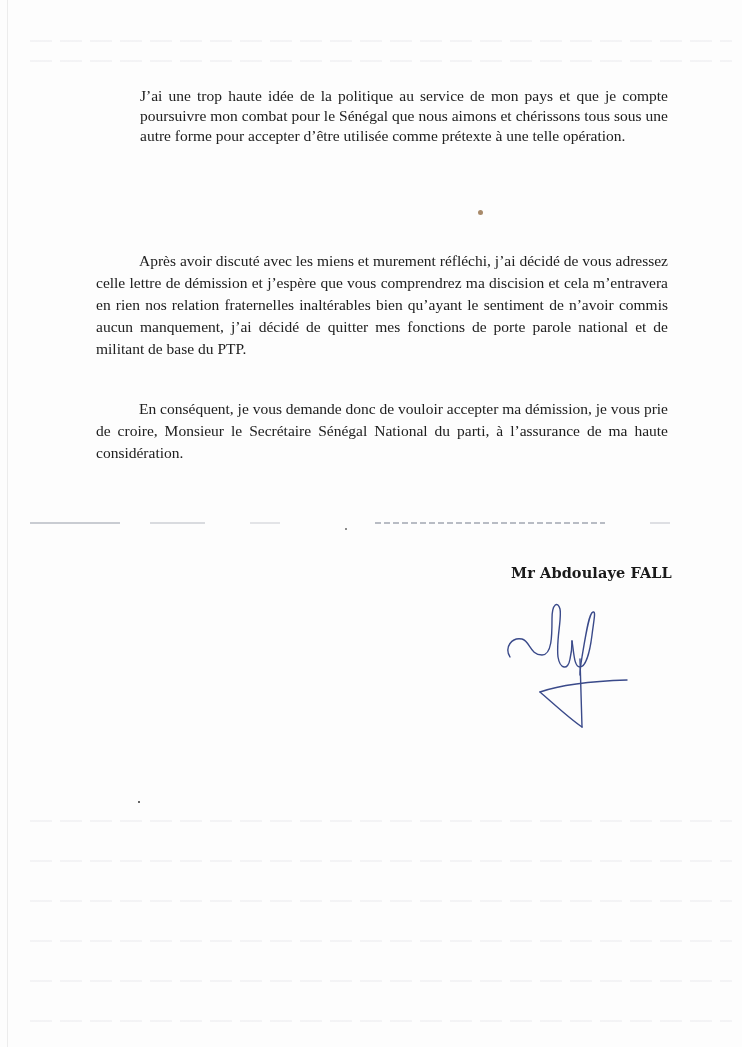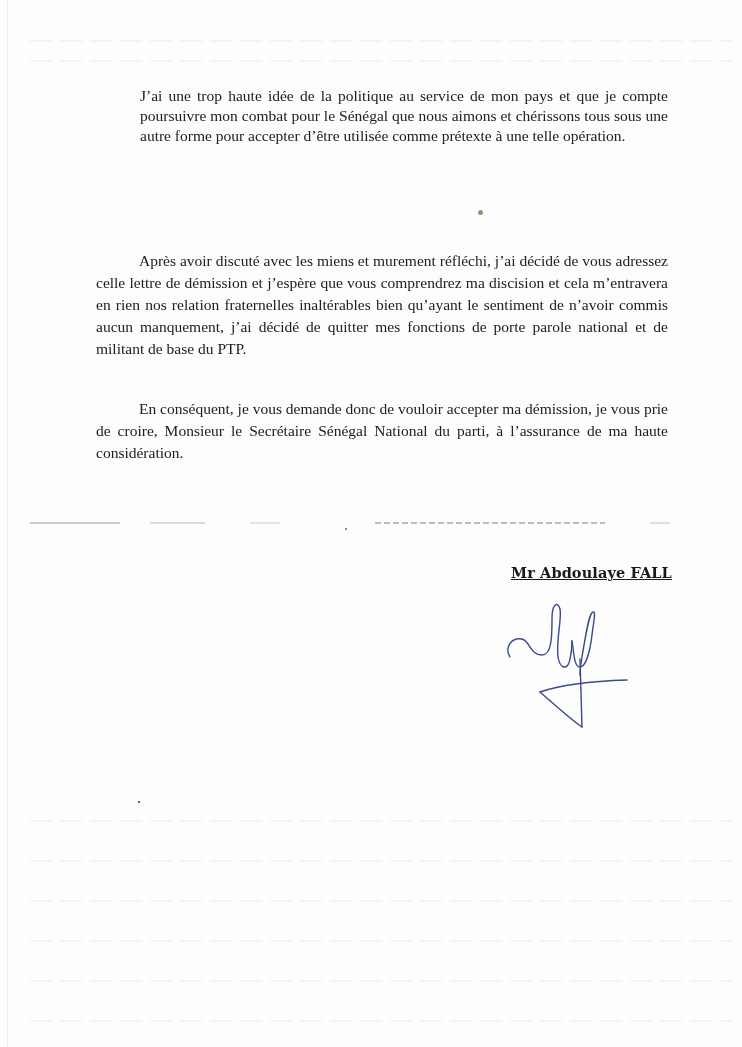--- a/index.html
+++ b/index.html
@@ -52,21 +52,20 @@
       height: 2px;
       background: #c9ccd2;
     }
     .signer-name {
       position: absolute;
       left: 511px;
       top: 564px;
       font-family: "DejaVu Serif", "Liberation Serif", serif;
       font-weight: bold;
       font-size: 14.5px;
-      text-decoration: underline;
       color: #1a1a1a;
       letter-spacing: 0.1px;
     }
     .signature {
       position: absolute;
       left: 500px;
       top: 595px;
       width: 140px;
       height: 140px;
     }

